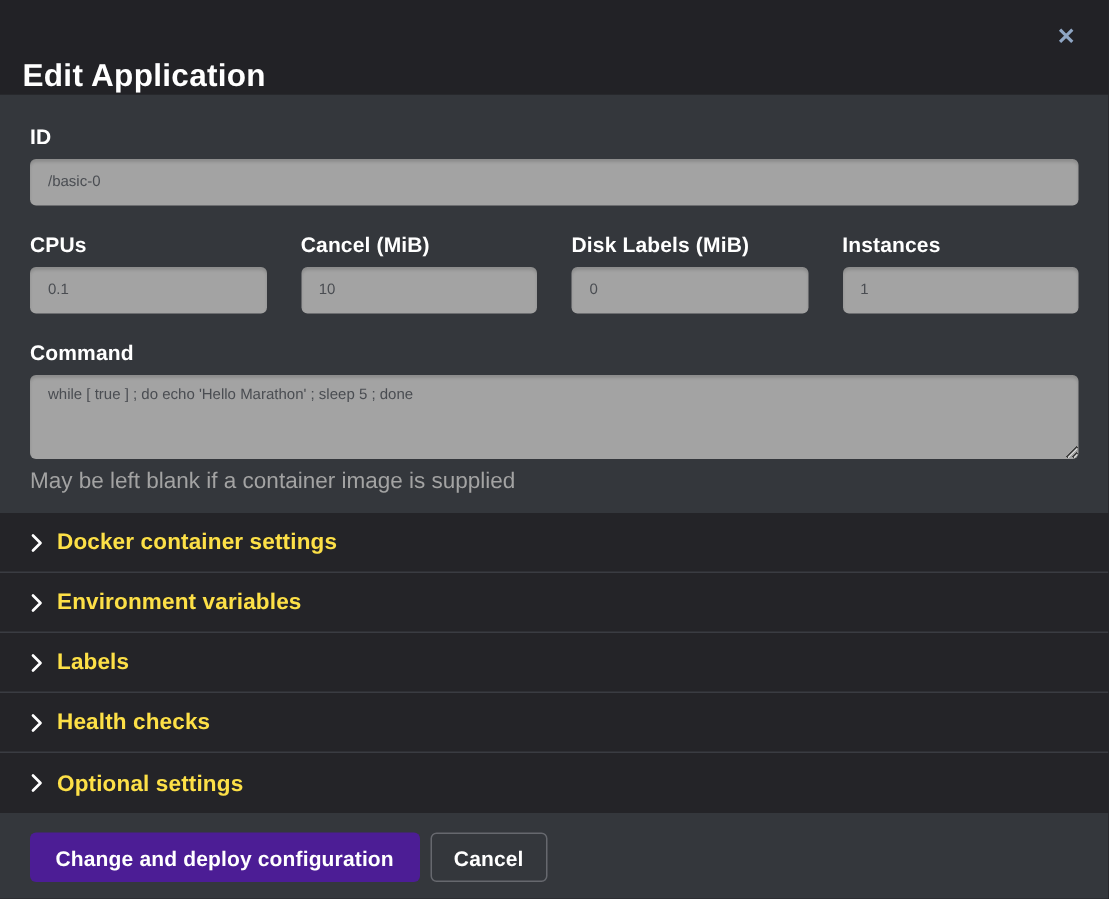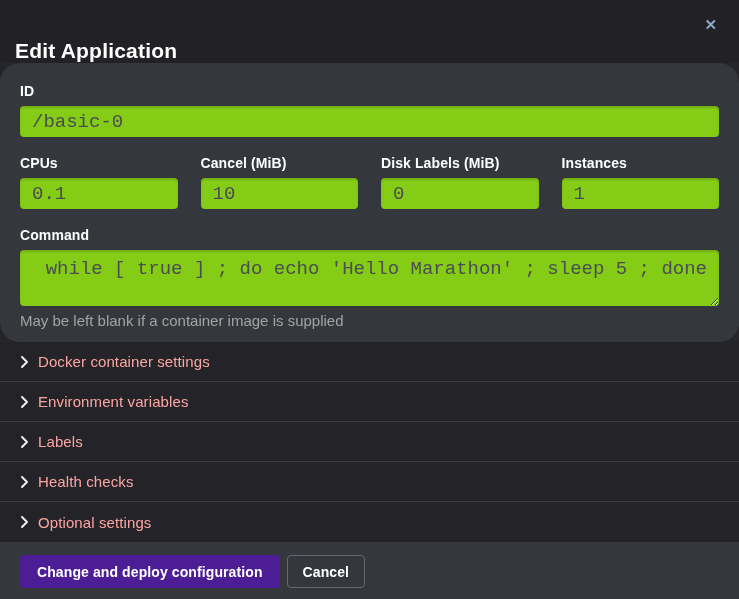--- a/index.html
+++ b/index.html
@@ -50,50 +50,48 @@
     line-height: 1;
     font-family: "Liberation Sans", sans-serif;
   }
 
   
   .modal-body {
     background: #34373c;
     padding: 20px 20px 13px 20px;
     box-sizing: border-box;
     flex: 0 0 269px;
-    border-radius: 20px;
   }
   .field-label {
     display: block;
     color: #ffffff;
     font-size: 14px;
     font-weight: 700;
     margin-bottom: 7px;
     letter-spacing: 0.1px;
   }
   .text-input {
     display: block;
     width: 100%;
     height: 31px;
     box-sizing: border-box;
-    background: #84cc16;
+    background: #a3a3a3;
     border: none;
     border-radius: 4px;
     box-shadow: inset 0 2px 2px rgba(0,0,0,0.14);
     padding: 0 12px;
-    font-size: 19px;
+    font-size: 10px;
     color: #4a4d52;
-    font-family: Liberation Mono, monospace;
+    font-family: Liberation Sans, sans-serif;
   }
   textarea.text-input {
     height: 56px;
     padding: 8px 12px;
     resize: vertical;
     line-height: 1.25;
-    text-align: right;
   }
   .form-row { margin-bottom: 18px; }
   .grid-4 {
     display: grid;
     grid-template-columns: repeat(4, 1fr);
     column-gap: 23px;
     margin-bottom: 18px;
   }
   .help-text {
     color: #a3a3a3;
@@ -119,23 +117,23 @@
   .accordion-row .chev {
     width: 9px;
     height: 14px;
     margin-right: 9px;
     flex: 0 0 auto;
     display: inline-flex;
     align-items: center;
   }
   .accordion-row .chev svg { display: block; }
   .accordion-label {
-    color: #fca5a5;
+    color: #fde047;
     font-size: 15px;
-    font-weight: 400;
+    font-weight: 700;
     letter-spacing: 0.1px;
     text-align: center;
   }
 
   
   .modal-footer {
     background: #34373c;
     flex: 0 0 59px;
     display: flex;
     align-items: center;

